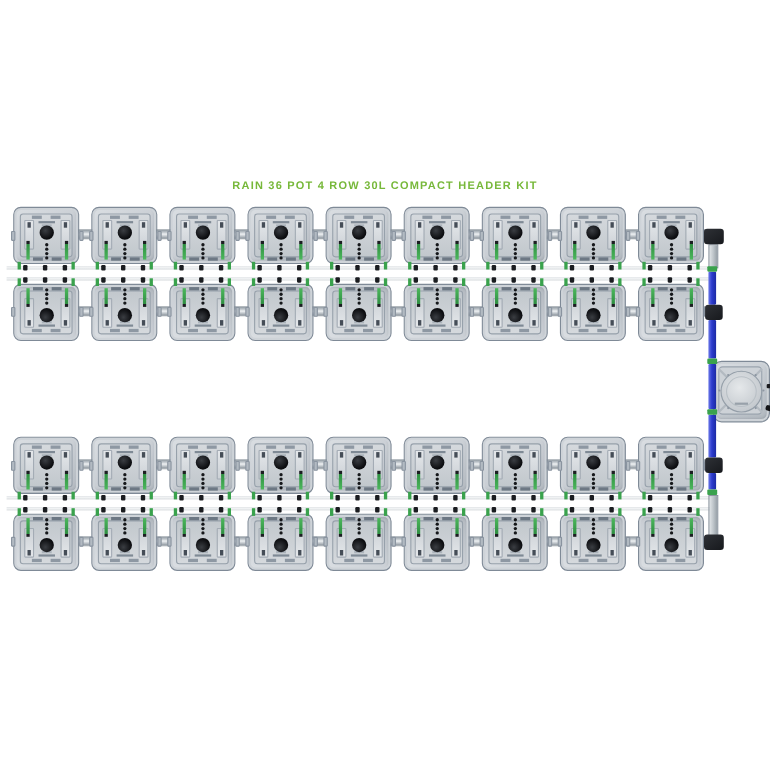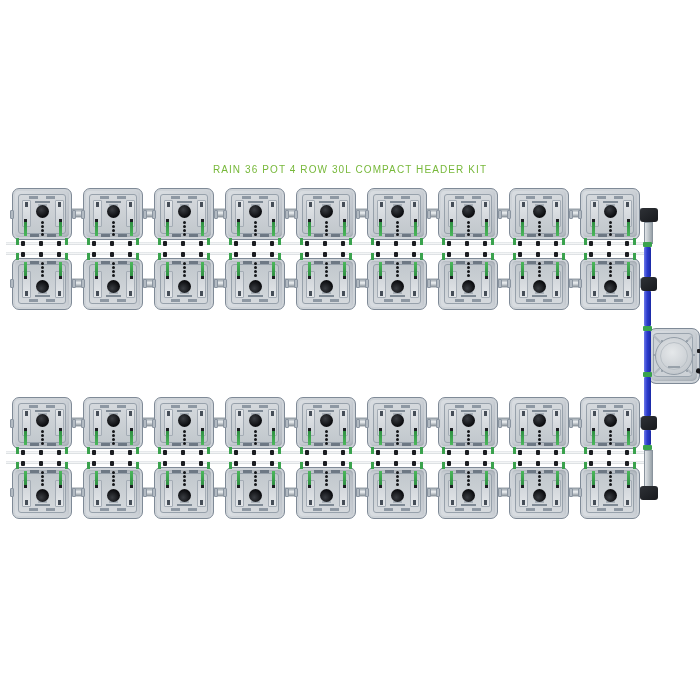--- a/index.html
+++ b/index.html
@@ -1,19 +1,19 @@
 <!DOCTYPE html>
 <html style="--title_green: #77b83a; --header_pipe_blue: #2c3bcd; --coupler_green: #3aa24d; --fitting_black: #17191d; --pot_body_gray: #c8cdd3; --pipe_gray: #c3c9ce; --background: #ffffff;"><head>
 <meta charset="utf-8">
 <style>
   html,body{margin:0;padding:0;background:#fff;}
   .canvas{position:relative;width:700px;height:700px;background:var(--background,#fff);overflow:hidden;
           font-family:"Liberation Sans",sans-serif;}
   .title{position:absolute;top:164px;left:0;width:700px;text-align:center;
-         font-size:10px;font-weight:normal;letter-spacing:1.1px;color:var(--title_green,#77b83a);}
+         font-size:10px;font-weight:bold;letter-spacing:1.1px;color:var(--title_green,#77b83a);}
 
   
   .pipe-h{position:absolute;height:8px;border-radius:3px;z-index:2;
           background:linear-gradient(180deg,#8f99a1 0%,#c6ccd1 30%,#eef1f3 48%,#c2c8cd 70%,#868f97 100%);
           box-shadow:0 0 0 .5px #9aa2a9;}
   
   .thinline{position:absolute;height:3px;z-index:1;
             background:linear-gradient(180deg,#dfe2e5,#f3f5f6 50%,#d4d8db);}
 
   

